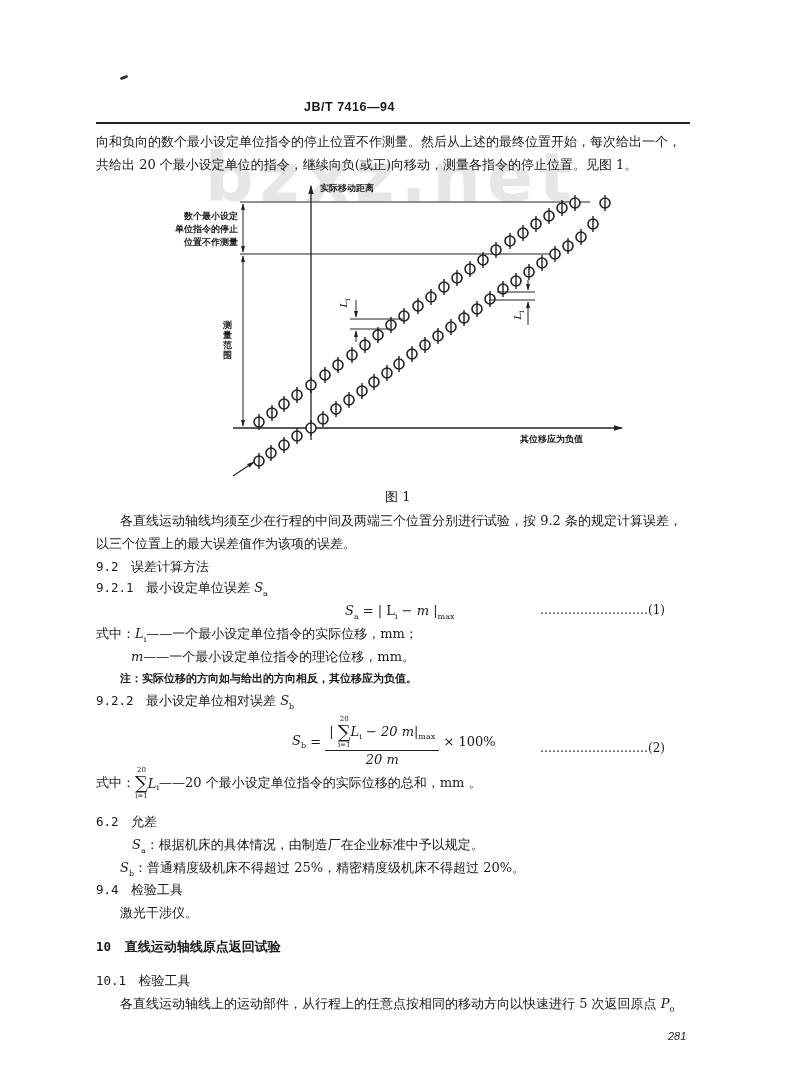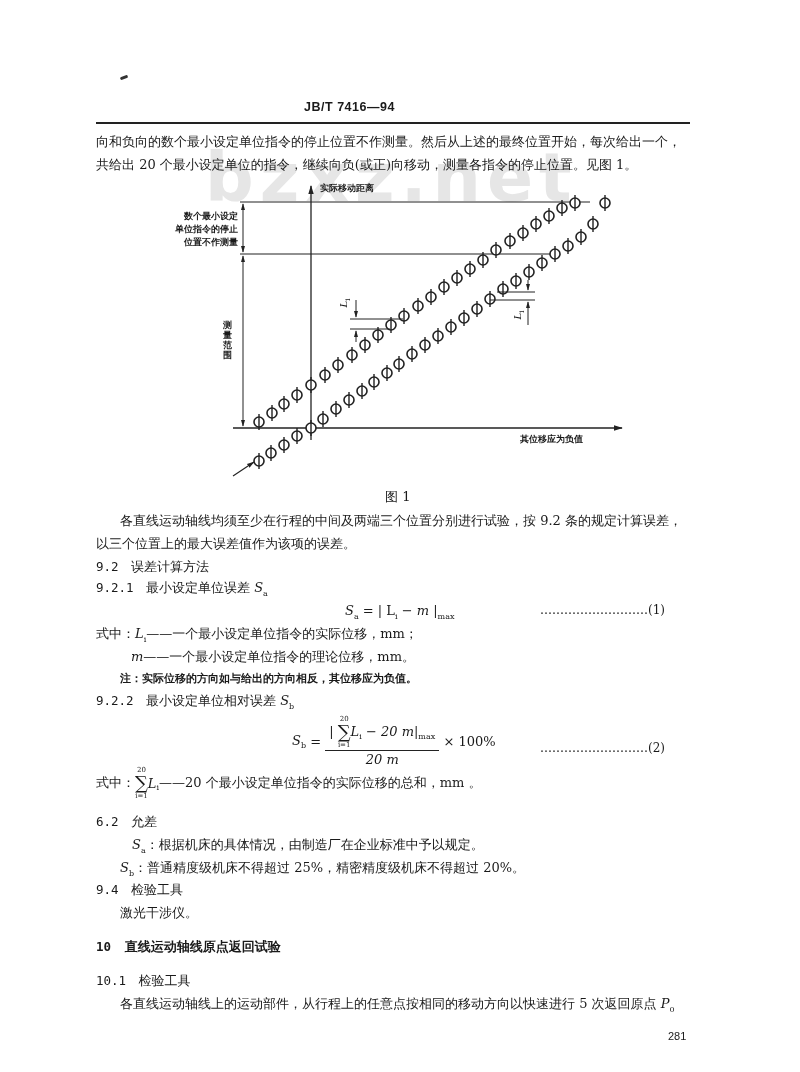--- a/index.html
+++ b/index.html
@@ -20,21 +20,21 @@
   i.v{font-family:"DejaVu Serif",serif;font-style:italic;}
   sub{font-size:8px;}
   .eqnum{font-size:12px;letter-spacing:0;}
   .frac{display:inline-block;vertical-align:middle;text-align:center;}
   .frac .num{display:block;border-bottom:1px solid #222;padding:0 4px 1px 4px;}
   .frac .den{display:block;padding-top:1px;}
   .sum{display:inline-block;vertical-align:middle;text-align:center;line-height:9px;}
   .sum .lim{font-size:7px;display:block;line-height:8px;}
   .sum .sig{font-size:18px;display:block;line-height:18px;}
   .diag-label{font-family:"DejaVu Sans","Liberation Sans",sans-serif;font-weight:bold;font-size:9px;white-space:nowrap;}
-  .pagenum{font-family:"Liberation Sans","DejaVu Sans",sans-serif;font-size:11px;}
+  .pagenum{font-family:"Liberation Sans","DejaVu Sans",sans-serif;font-size:11px;font-style:italic;}
 </style>
 </head>
 <body>
 
 <div class="abs speck"></div>
 
 <div class="abs watermark">bzxz.net</div>
 
 <div class="abs header content">JB/T 7416—94</div>
 <div class="abs header-rule"></div>

